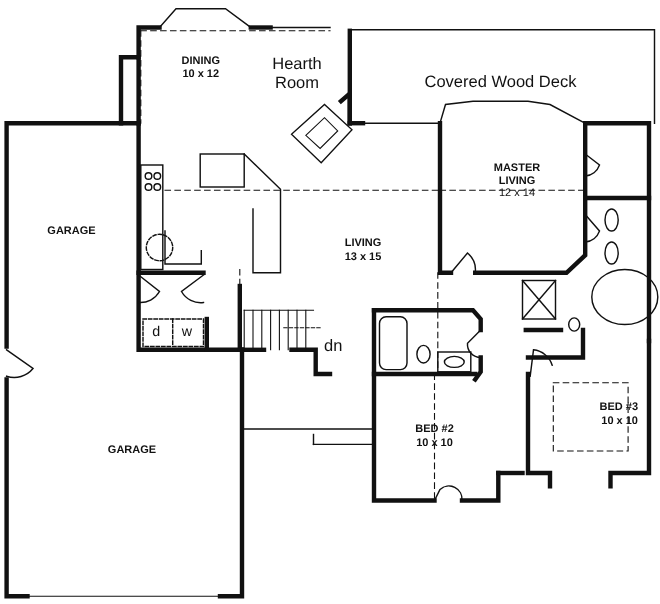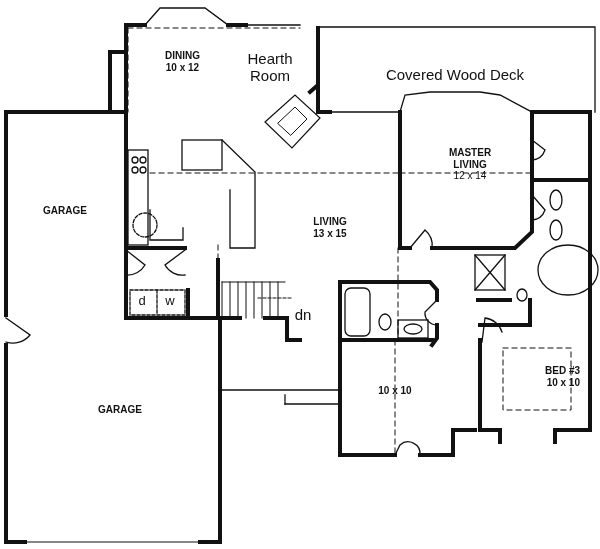--- a/index.html
+++ b/index.html
@@ -157,20 +157,21 @@
   <div>LIVING</div>
   <div>13 x 15</div>
 </div>
 <div class="lbl bold" style="left:15px;top:205px;width:100px;">
   <div>GARAGE</div>
 </div>
 <div class="lbl bold" style="left:70px;top:404px;width:100px;">
   <div>GARAGE</div>
 </div>
 <div class="lbl bold" style="left:355px;top:385px;width:80px;">
+  <div>BED #2</div>
   <div>10 x 10</div>
 </div>
 <div class="lbl bold" style="left:490px;top:365px;width:90px;text-align:right;">
   <div>BED #3</div>
   <div>10 x 10</div>
 </div>
 <div class="lbl small" style="left:132px;top:294px;width:20px;">d</div>
 <div class="lbl small" style="left:160px;top:294px;width:20px;">w</div>
 <div class="lbl norm" style="left:290px;top:306px;width:26px;">dn</div>
 

